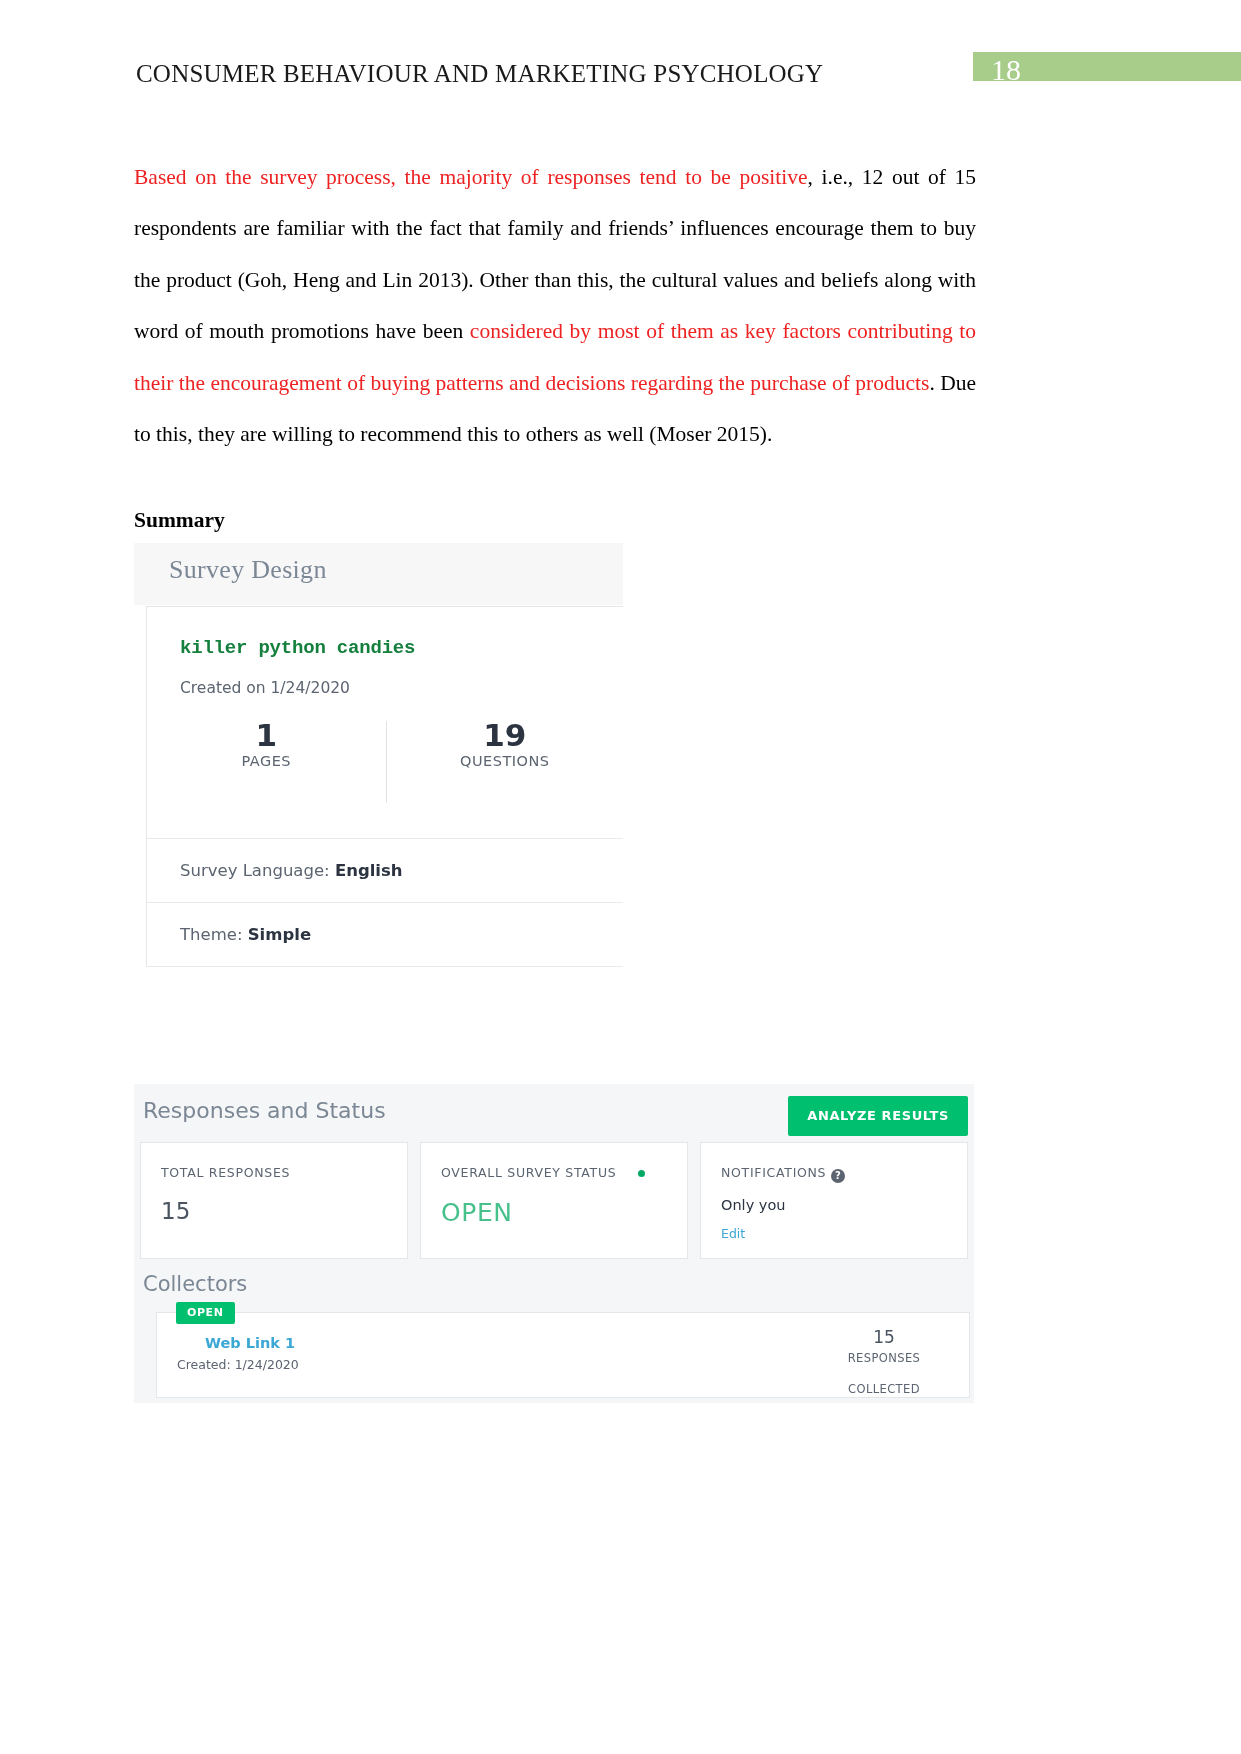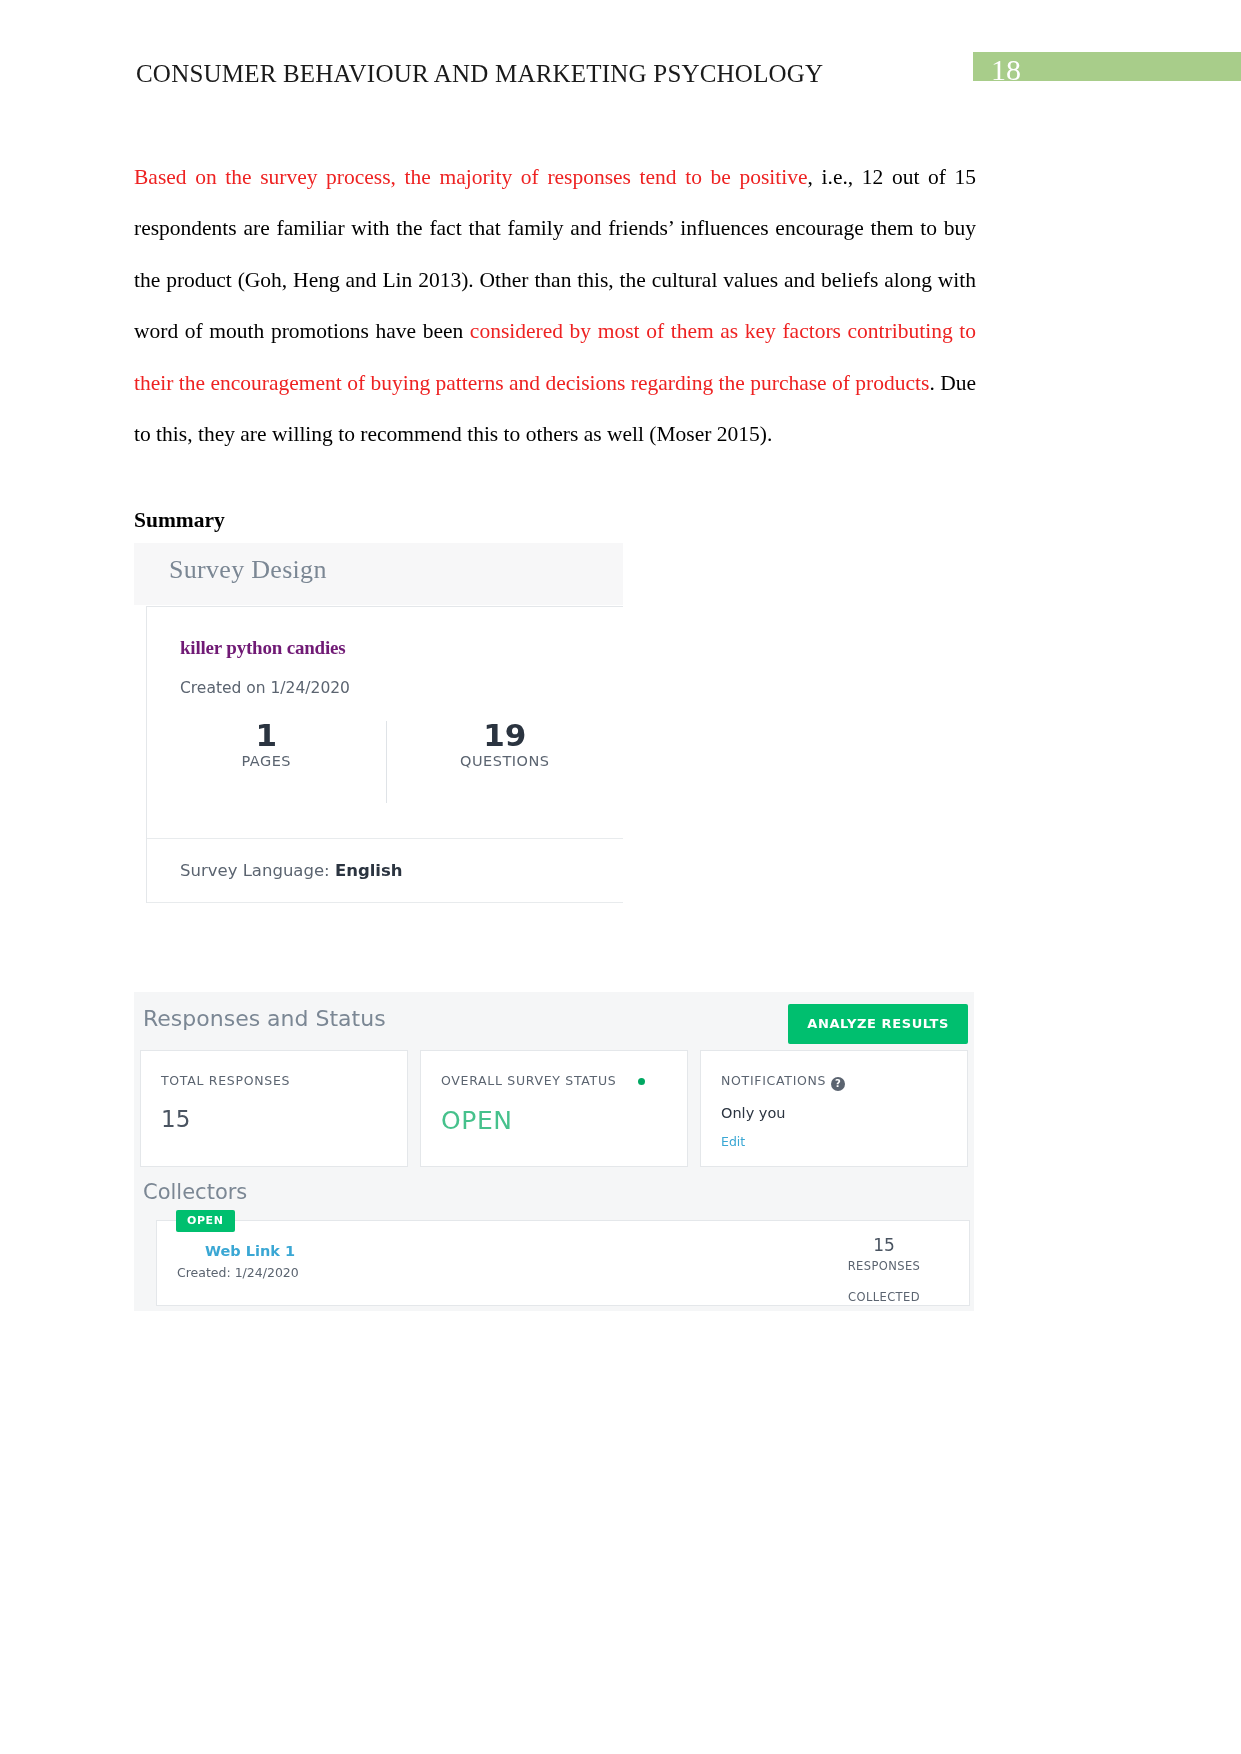--- a/index.html
+++ b/index.html
@@ -115,24 +115,24 @@
     border-bottom: none;
   }
   .design-block-top {
     position: relative;
     padding: 30px 0 0 33px;
     height: 232px;
     box-sizing: border-box;
     border-bottom: 1px solid #e8ebed;
   }
   .survey-name {
-    font-family: Liberation Serif, serif;
+    font-family: Liberation Mono, monospace;
     font-size: 19px;
     font-weight: bold;
-    color: #701a75;
+    color: #15803d;
     letter-spacing: -0.2px;
   }
   .survey-created {
     margin-top: 20px;
     font-family: "DejaVu Sans", sans-serif;
     font-size: 15.5px;
     color: #5b6470;
   }
   .stats-row {
     position: absolute;
@@ -173,21 +173,21 @@
     font-size: 16.5px;
     color: #5b6470;
     border-bottom: 1px solid #e8ebed;
   }
   .design-row b { color: #2b3440; }
 
   
   .shot-resp {
     position: absolute;
     left: 134px;
-    top: 992px;
+    top: 1084px;
     width: 840px;
     height: 319px;
     background: #f5f6f7;
     overflow: hidden;
     font-family: "DejaVu Sans", sans-serif;
   }
   .resp-head {
     position: absolute;
     left: 0;
     top: 0;
@@ -379,20 +379,21 @@
         </div>
         <div class="stat-col">
           <div class="stat-num">19</div>
           <div class="stat-label">QUESTIONS</div>
         </div>
       </div>
     </div>
 
     <div class="design-row"><span>Survey Language: </span><b>English</b></div>
 
+    <div class="design-row"><span>Theme: </span><b>Simple</b></div>
   </div>
 </div>
 
 <div class="shot-resp">
   <div class="resp-head">
     <div class="resp-head-title">Responses and Status</div>
     <button class="analyze-btn">ANALYZE RESULTS</button>
   </div>
 
   <div class="resp-panels">

